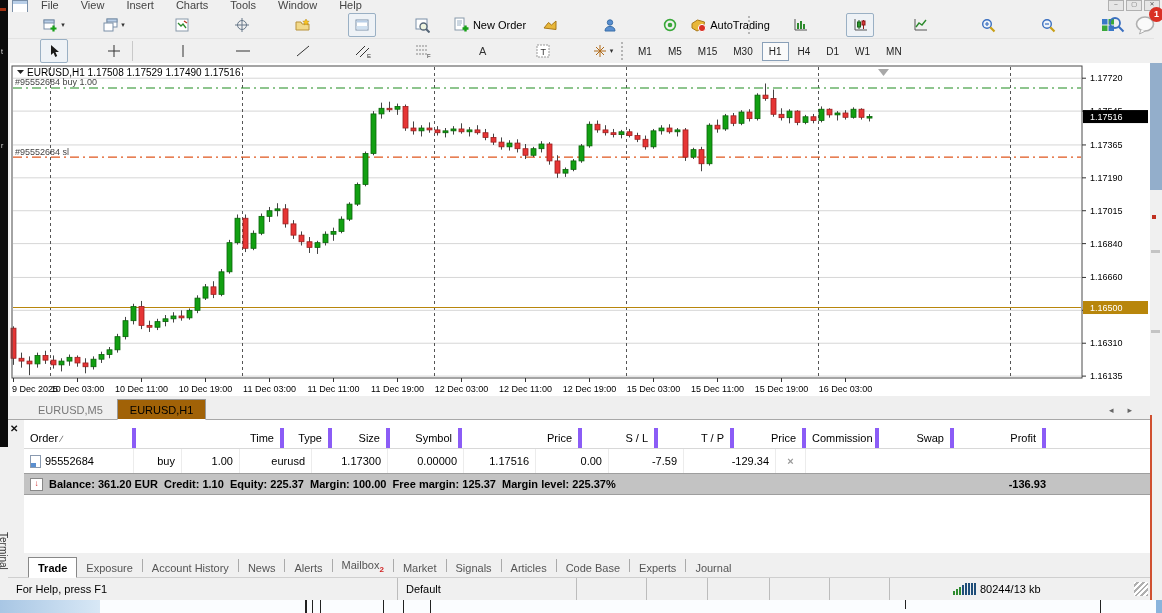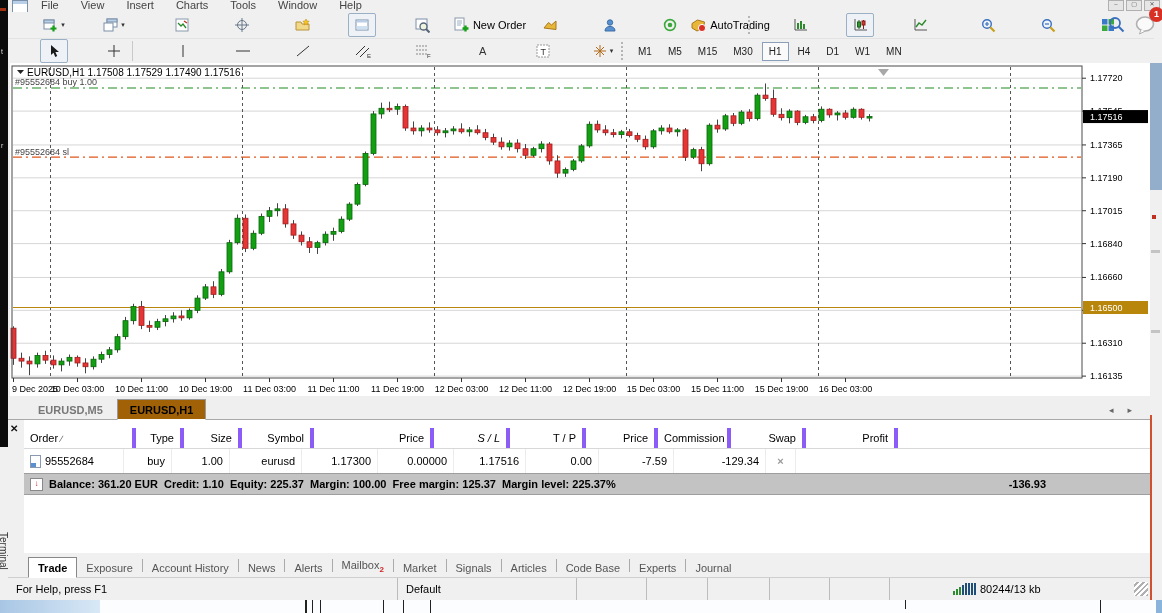--- a/index.html
+++ b/index.html
@@ -741,51 +741,52 @@
 
 <div id="right-strip" class="abs">
   <span class="blue"></span>
     <span class="reddot"></span>
     <span class="m1"></span>
     <span class="m2"></span>
     <span class="redline"></span>
 </div>
 
 <div id="chart-tabs" class="abs">
-  <span id="chart-tabs-list" style="display:flex;align-items:flex-end;font-weight:bold;">
+  <span id="chart-tabs-list" style="display:flex;align-items:flex-end;">
       <span class="ct">EURUSD,M5</span>
       <span class="ct active">EURUSD,H1</span>
     </span>
   <span id="tab-scroll">
     <span>◂</span>
     <span>▸</span>
   </span>
 </div>
 
 <div id="terminal" class="abs">
   <div id="term-gutter">
     <span id="term-close">✕</span>
     <span id="term-title">Terminal</span>
   </div>
   <div id="trade-table">
     <div id="thead" class="trow">
         <span class="cell" style="width: 112px;">Order<span style="color: rgb(85, 85, 85); font-size: 9px;"> ∕</span></span>
+        <span class="cell" style="width: 148px;">Time</span>
         <span class="cell" style="width: 48px;">Type</span>
         <span class="cell" style="width: 58px;">Size</span>
         <span class="cell" style="width: 72px;">Symbol</span>
         <span class="cell" style="width: 120px;">Price</span>
-        <span class="cell" style="width: 76px; font-style: italic;">S / L</span>
+        <span class="cell" style="width: 76px;">S / L</span>
         <span class="cell" style="width: 76px;">T / P</span>
         <span class="cell" style="width: 72px;">Price</span>
         <span class="cell" style="width: 73px;">Commission</span>
         <span class="cell" style="width: 75px;">Swap</span>
         <span class="cell" style="width: 92px;">Profit</span>
       </div>
     <div id="torder" class="trow">
-        <span class="cell" style="width: 100px;">
+        <span class="cell" style="width: 110px;">
           <span class="doc-ic"></span>
           <span>95552684</span>
         </span>
         <span class="cell" style="width: 48px;">buy</span>
         <span class="cell" style="width: 58px;">1.00</span>
         <span class="cell" style="width: 72px;">eurusd</span>
         <span class="cell" style="width: 76px;">1.17300</span>
         <span class="cell" style="width: 76px;">0.00000</span>
         <span class="cell" style="width: 72px;">1.17516</span>
         <span class="cell" style="width: 73px;">0.00</span>

